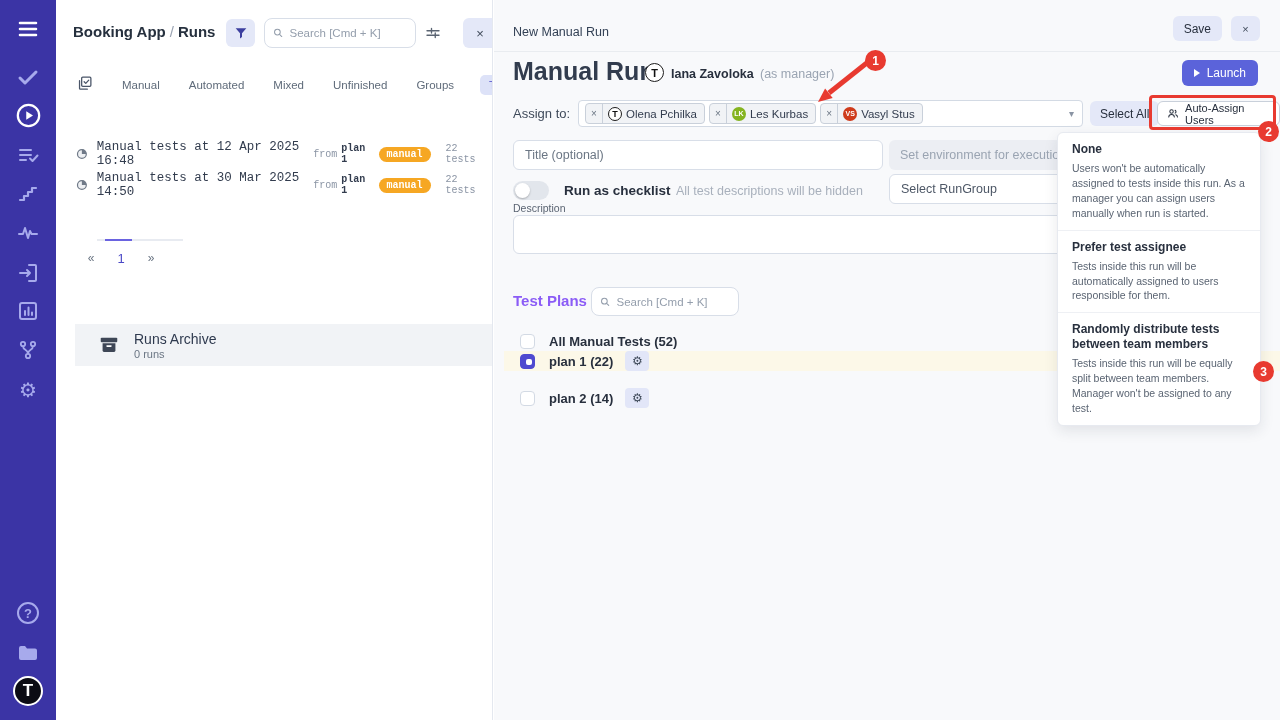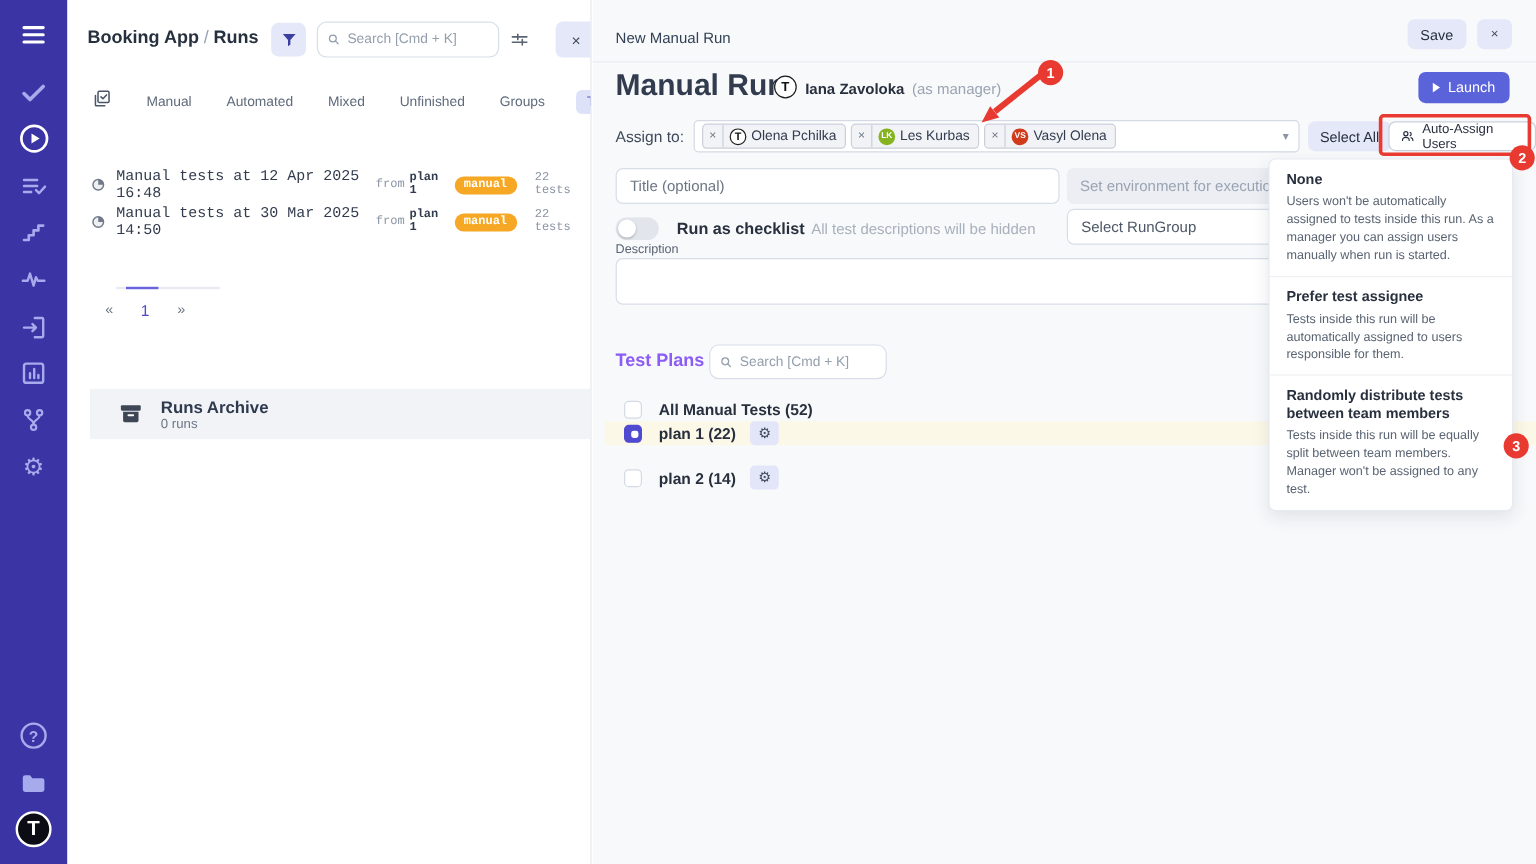--- a/index.html
+++ b/index.html
@@ -41,21 +41,21 @@
 
   .pg-track { position:absolute; left:41px; top:239px; width:86px; height:2px; background:#e8ebf1; }
   .pg-active { position:absolute; left:8px; top:0; width:27px; height:2px; background:#6a63e0; }
   .pager { position:absolute; left:20px; top:248px; width:140px; height:20px; display:flex; align-items:center; }
   .pg-btn { font-size:12px; color:#6b7684; width:30px; text-align:center; cursor:pointer; }
   .pg-num { font-size:13px; color:#4b49c6; width:30px; text-align:center; cursor:pointer; }
 
   .archive-row { position:absolute; left:19px; top:324px; width:418px; height:42px; background:#f1f3f6; display:flex; align-items:center; cursor:pointer; }
   .archive-ic { margin-left:23px; }
   .archive-texts { margin-left:14px; }
-  .archive-title { font-size:14px; font-weight:bold; color:#2f3a4f; }
+  .archive-title { font-size:14px; font-weight:normal; color:#2f3a4f; }
   .archive-sub { font-size:11px; color:#6b7684; margin-top:1px; }
 
   
   .main { position:absolute; left:494px; top:0; width:786px; height:720px; background:#f8f9fb; }
   .main-topbar { position:absolute; left:0; top:0; width:100%; height:52px; border-bottom:1px solid #e9ecf0; }
   .mt-title { position:absolute; left:19px; top:25px; font-size:12.5px; color:#334155; }
   .save-btn { position:absolute; right:58px; top:16px; height:25px; padding:0 11px; background:#e4e8f8; border-radius:6px; font-size:12px; color:#28303e; display:flex; align-items:center; cursor:pointer; }
   .close-btn { position:absolute; right:20px; top:16px; width:29px; height:25px; background:#e4e8f8; border-radius:6px; font-size:11px; color:#3f4a5a; display:flex; align-items:center; justify-content:center; cursor:pointer; }
 
   .page-title { position:absolute; left:19px; top:57px; font-size:25px; font-weight:bold; color:#323c4e; }
@@ -313,21 +313,21 @@
         <span class="chip-name">Olena Pchilka</span>
       </div>
       <div class="chip">
         <span class="chip-x">×</span>
         <span class="chip-av" style="background:#85b420;">LK</span>
         <span class="chip-name">Les Kurbas</span>
       </div>
       <div class="chip">
         <span class="chip-x">×</span>
         <span class="chip-av" style="background:#cf3b1b;">VS</span>
-        <span class="chip-name">Vasyl Olena</span>
+        <span class="chip-name">Vasyl Stus</span>
       </div>
       <span class="assign-caret">▾</span>
     </div>
     <div class="select-all-btn">
         <span>Select All</span>
       </div>
     <div class="auto-assign-btn">
       <svg width="13" height="13" viewBox="0 0 24 24">
           <circle cx="9" cy="8" r="3.4" stroke="#28303e" stroke-width="2" fill="none"></circle>
           <path d="M3.5 19c0-3 2.5-5 5.5-5s5.5 2 5.5 5" stroke="#28303e" stroke-width="2" fill="none" stroke-linecap="round"></path>

